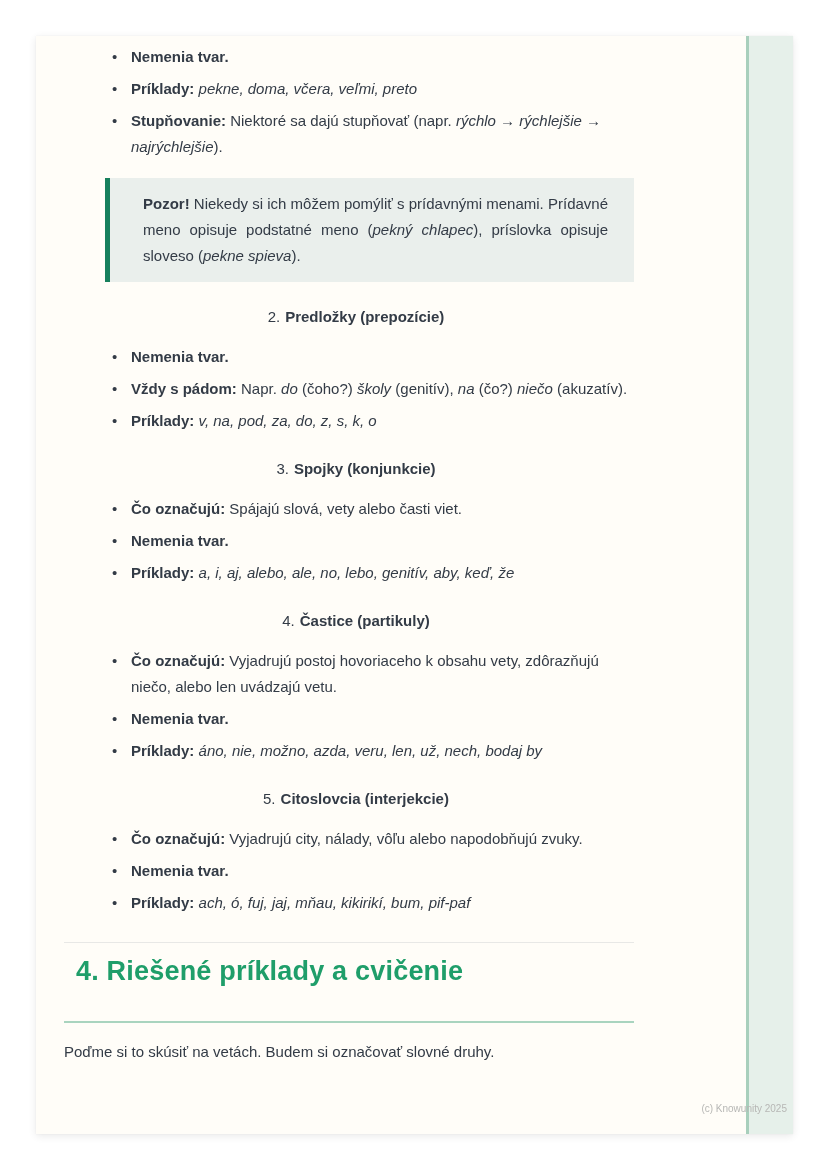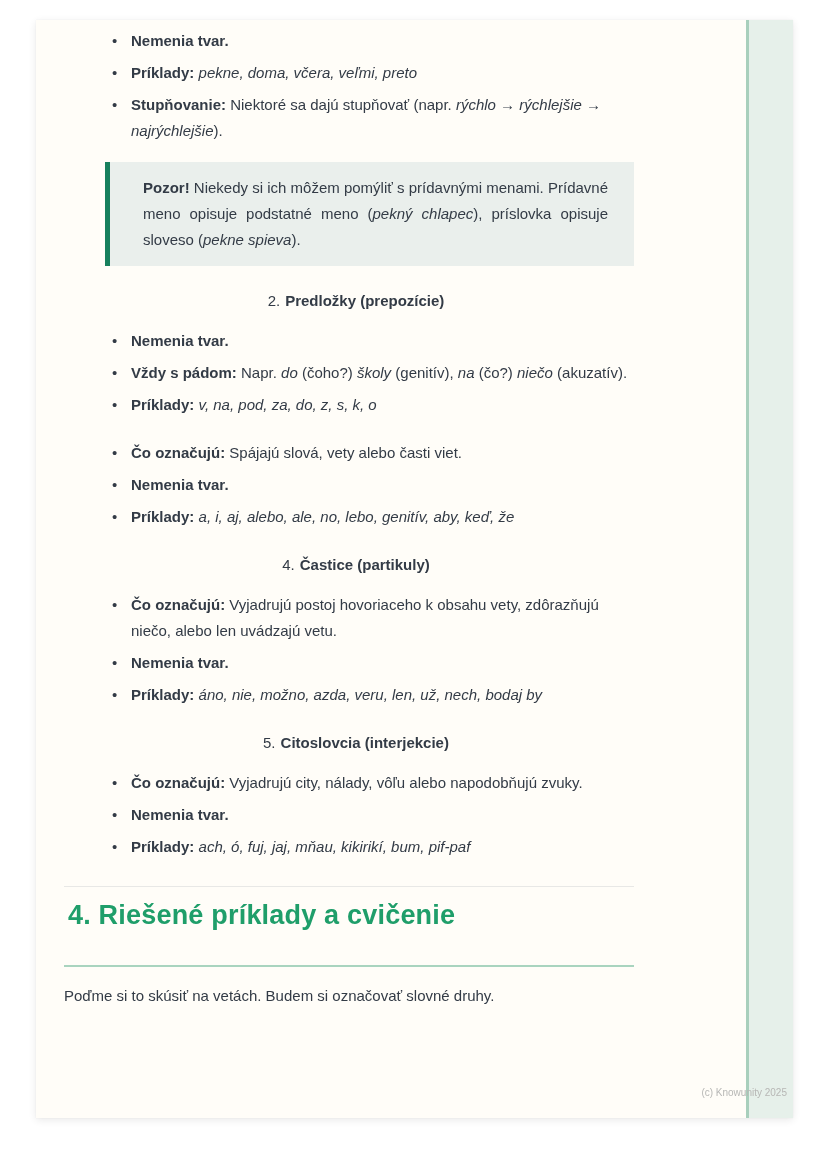--- a/index.html
+++ b/index.html
@@ -16,21 +16,21 @@
   }
   html,body{margin:0;padding:0;}
   body{
     width:828px;height:1171px;position:relative;
     background:#ffffff;
     font-family:"Liberation Sans","DejaVu Sans",sans-serif;
     color:var(--text);
     overflow:hidden;
   }
   .page{
-    position:absolute;left:36px;top:20px;width:757px;height:1098px;
+    position:absolute;left:36px;top:36px;width:757px;height:1098px;
     background:var(--page-bg);
     box-shadow:0 2px 8px rgba(0,0,0,.09),0 0 1px rgba(0,0,0,.07);
   }
   .strip{
     position:absolute;top:0;right:0;bottom:0;width:44px;
     background:var(--strip-bg);
     border-left:3px solid var(--strip-edge);
     z-index:1;
   }
   .content{position:absolute;left:28px;top:8px;width:570px;z-index:2;}
@@ -53,21 +53,21 @@
   .section{margin-top:22px;}
   .section-head{padding-left:14px;font-size:15px;line-height:26px;text-align:center;}
   .sec-num{margin-right:5px;}
   .sec-title{font-weight:700;}
   .section ul.bullets{margin-top:14px;}
   hr.divider{
     border:none;border-top:1px solid var(--divider);
     margin:26px 0 0 0;width:570px;
   }
   h2.heading{
-    margin:8px 0 0 4px;font-size:27px;line-height:40px;font-weight:700;
+    margin:8px 0 0 12px;font-size:27px;line-height:40px;font-weight:700;
     color:var(--accent-green);letter-spacing:.2px;
   }
   .heading-underline{
     margin-top:30px;width:570px;height:0;
     border-top:2px solid var(--underline-green);
   }
   .para{margin:16px 0 0 0;font-size:15px;line-height:26px;}
   .footer{
     position:absolute;right:6px;bottom:20px;
     font-size:10px;color:var(--footer-text);z-index:3;
@@ -96,20 +96,23 @@
       <span class="sec-num">2.</span><span class="sec-title">Predložky (prepozície)</span>
     </div>
     <ul class="bullets">
             <li><span class="seg-b">Nemenia tvar.</span></li>
             <li><span class="seg-b">Vždy s pádom:</span><span> Napr. </span><span class="seg-i">do</span><span> (čoho?) </span><span class="seg-i">školy</span><span> (genitív), </span><span class="seg-i">na</span><span> (čo?) </span><span class="seg-i">niečo</span><span> (akuzatív).</span></li>
             <li><span class="seg-b">Príklady:</span><span> </span><span class="seg-i">v, na, pod, za, do, z, s, k, o</span></li>
           </ul>
   </div>
 
   <div class="section">
+    <div class="section-head">
+      <span class="sec-num">3.</span><span class="sec-title">Spojky (konjunkcie)</span>
+    </div>
     <ul class="bullets">
             <li><span class="seg-b">Čo označujú:</span><span> Spájajú slová, vety alebo časti viet.</span></li>
             <li><span class="seg-b">Nemenia tvar.</span></li>
             <li><span class="seg-b">Príklady:</span><span> </span><span class="seg-i">a, i, aj, alebo, ale, no, lebo, genitív, aby, keď, že</span></li>
           </ul>
   </div>
 
   <div class="section">
     <div class="section-head">
       <span class="sec-num">4.</span><span class="sec-title">Častice (partikuly)</span>

